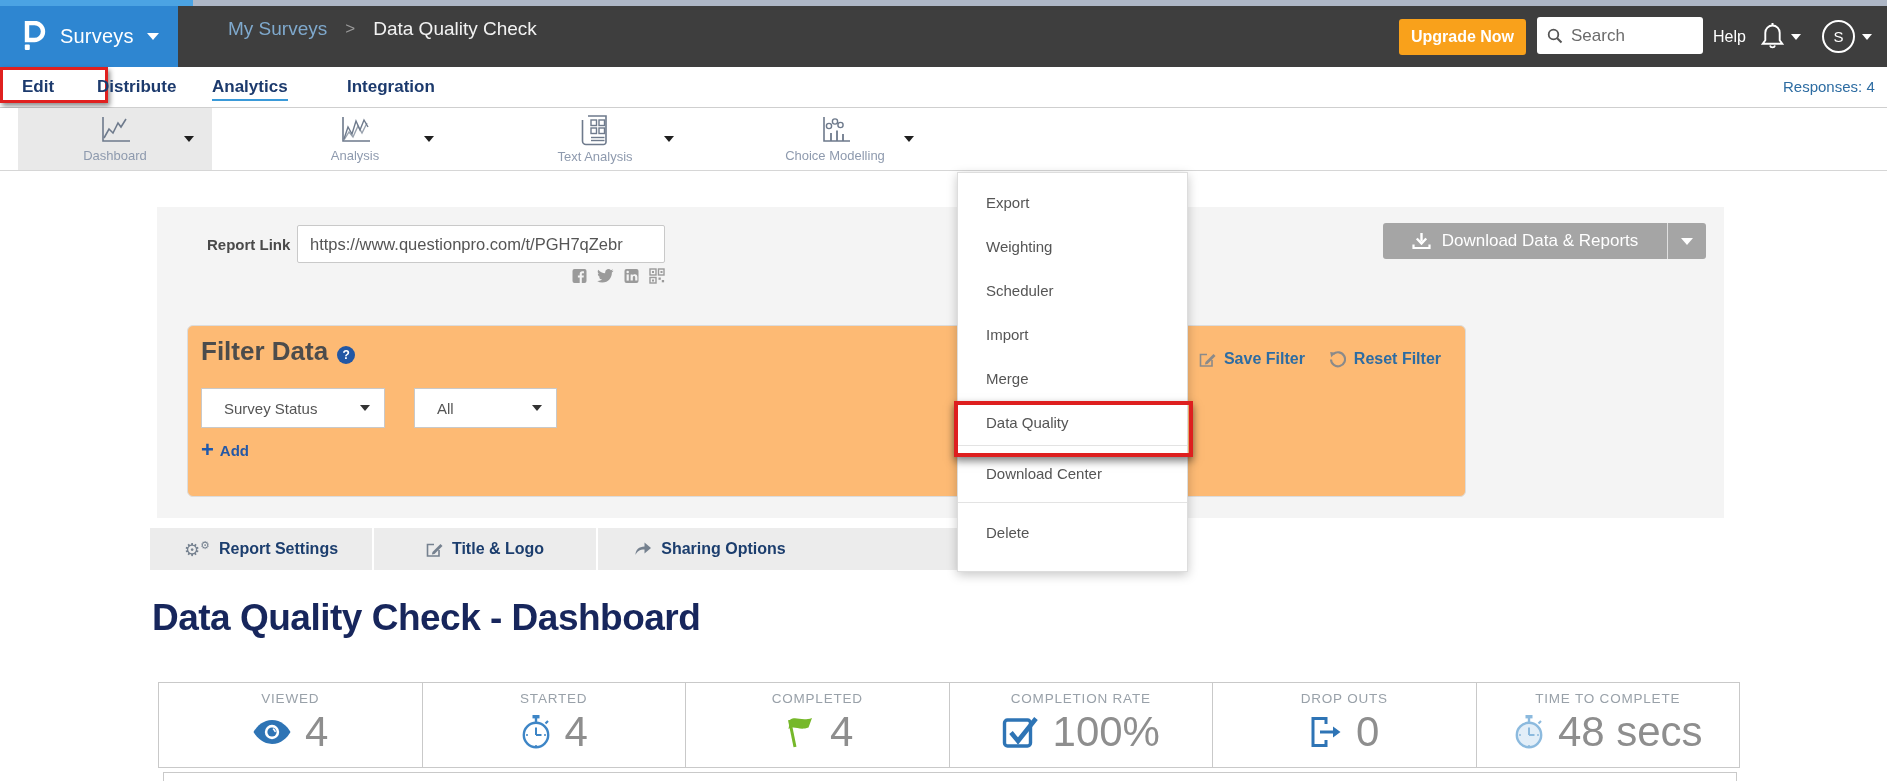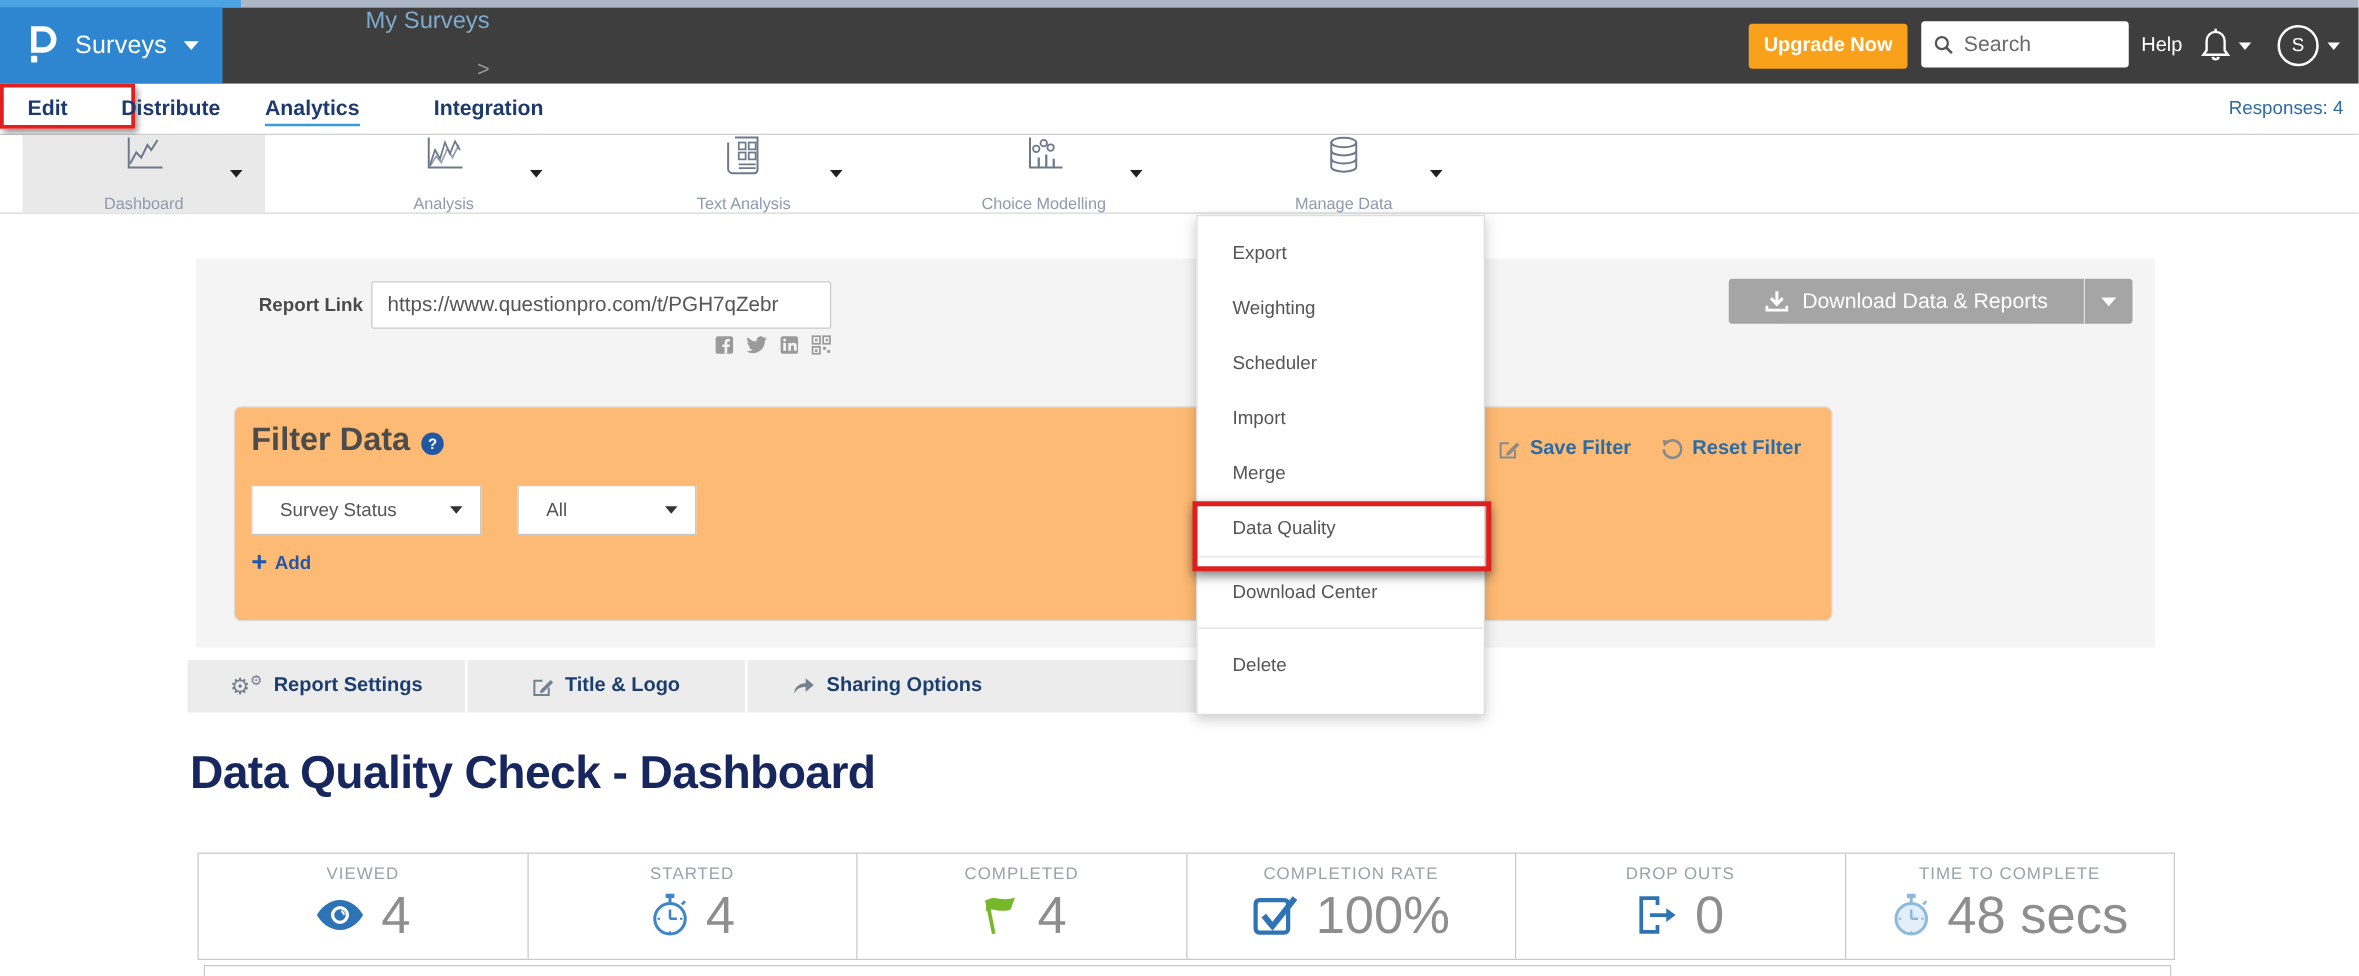--- a/index.html
+++ b/index.html
@@ -15,21 +15,21 @@
   .strip-right { left:193px; top:0; width:1694px; height:6px; background:#aeb7c6; }
 
   
   .topbar { left:0; top:6px; width:1887px; height:61px; background:#3e3e3e;text-decoration:underline; }
   .logo-block {
     left:0; top:6px; width:178px; height:61px; background:#2e86d1;
     display:flex; align-items:center; padding-left:20px; gap:13px;
   }
   .product-name { color:#fff; font-size:20px; font-weight:500; letter-spacing:.2px; }
   .caret-down-white { width:0; height:0; border-left:6px solid transparent; border-right:6px solid transparent; border-top:7px solid #fff; }
-  .breadcrumb { left:228px; top:6px; height:45px; display:flex; align-items:flex-end; gap:18px;flex-direction:column; }
+  .breadcrumb { left:228px; top:6px; height:45px; display:flex; align-items:center; gap:18px; }
   .bc-parent { color:#7fa9cd; font-size:19px; }
   .bc-sep { color:#9a9a9a; font-size:17px; }
   .bc-current { color:#f2f2f2; font-size:19px; }
 
   .upgrade-btn {
     left:1399px; top:19px; width:127px; height:36px; background:#f9a11b; border-radius:3px;
     color:#fff; font-size:16px; font-weight:700; display:flex; align-items:center; justify-content:center; cursor:pointer;
   }
   .search-box {
     left:1537px; top:17px; width:166px; height:37px; background:#fff; border-radius:3px;
@@ -60,21 +60,21 @@
   .redbox-analytics {
     left:197px; top:2px; width:108px; height:36px; border:3px solid #e0201f;
     box-shadow:2px 3px 5px rgba(0,0,0,.45); pointer-events:none; z-index:5;
   }
   .responses { position:absolute; left:1783px; top:0; height:40px; line-height:40px; font-size:15px; color:#2d6ca2; }
 
   
   .tabstrip { left:0; top:108px; width:1887px; height:63px; background:#fff; border-bottom:1px solid #d6d6d6; }
   .tab {
     position:absolute; top:0; width:194px; height:62px; cursor:pointer;
-    display:flex; flex-direction:column; align-items:center; justify-content:space-between; gap:3px;
+    display:flex; flex-direction:column; align-items:center; justify-content:center; gap:3px;
   }
   .tab.selected { background:#e9e9e9; }
   .tab-label { font-size:13px; color:#8e9aae; }
   .tab-caret {
     position:absolute; right:18px; top:28px; width:0; height:0;
     border-left:5px solid transparent; border-right:5px solid transparent; border-top:6px solid #1f1f1f;
   }
   .tab-icon { color:#6e7a8c; }
 
   
@@ -261,30 +261,20 @@
       <circle cx="17" cy="6.5" r="2.6" fill="none" stroke="currentColor" stroke-width="1.4"></circle>
       <circle cx="22.5" cy="10" r="2.6" fill="none" stroke="currentColor" stroke-width="1.4"></circle>
       <line x1="13" y1="18" x2="13" y2="26" stroke="currentColor" stroke-width="1.8"></line>
       <line x1="19" y1="15.5" x2="19" y2="26" stroke="currentColor" stroke-width="1.8"></line>
       <line x1="25" y1="19" x2="25" y2="26" stroke="currentColor" stroke-width="1.8"></line>
     </svg>
     <span class="tab-label">Choice Modelling</span>
     <span class="tab-caret"></span>
   </div>
 
-  <div class="tab" style="left:978px;">
-    <svg class="tab-icon" width="32" height="32" viewBox="0 0 32 32">
-      <ellipse cx="16" cy="6" rx="10" ry="3.8" fill="none" stroke="currentColor" stroke-width="1.6"></ellipse>
-      <path d="M6 6 v6.5 c0 2.1 4.5 3.8 10 3.8 s10 -1.7 10 -3.8 V6" fill="none" stroke="currentColor" stroke-width="1.6"></path>
-      <path d="M6 12.5 v6.5 c0 2.1 4.5 3.8 10 3.8 s10 -1.7 10 -3.8 v-6.5" fill="none" stroke="currentColor" stroke-width="1.6"></path>
-      <path d="M6 19 v6.5 c0 2.1 4.5 3.8 10 3.8 s10 -1.7 10 -3.8 V19" fill="none" stroke="currentColor" stroke-width="1.6"></path>
-    </svg>
-    <span class="tab-label">Manage Data</span>
-    <span class="tab-caret"></span>
-  </div>
 </div>
 
 <div class="abs panel">
 
   <span class="report-label">Report Link</span>
   <input class="report-input" type="text" value="https://www.questionpro.com/t/PGH7qZebr" style="">
 
   <div class="social-row">
     <svg class="s-icon" width="15" height="16" viewBox="0 0 15 16">
       <rect x="0.5" y="1" width="14" height="14" rx="2" fill="currentColor"></rect>

